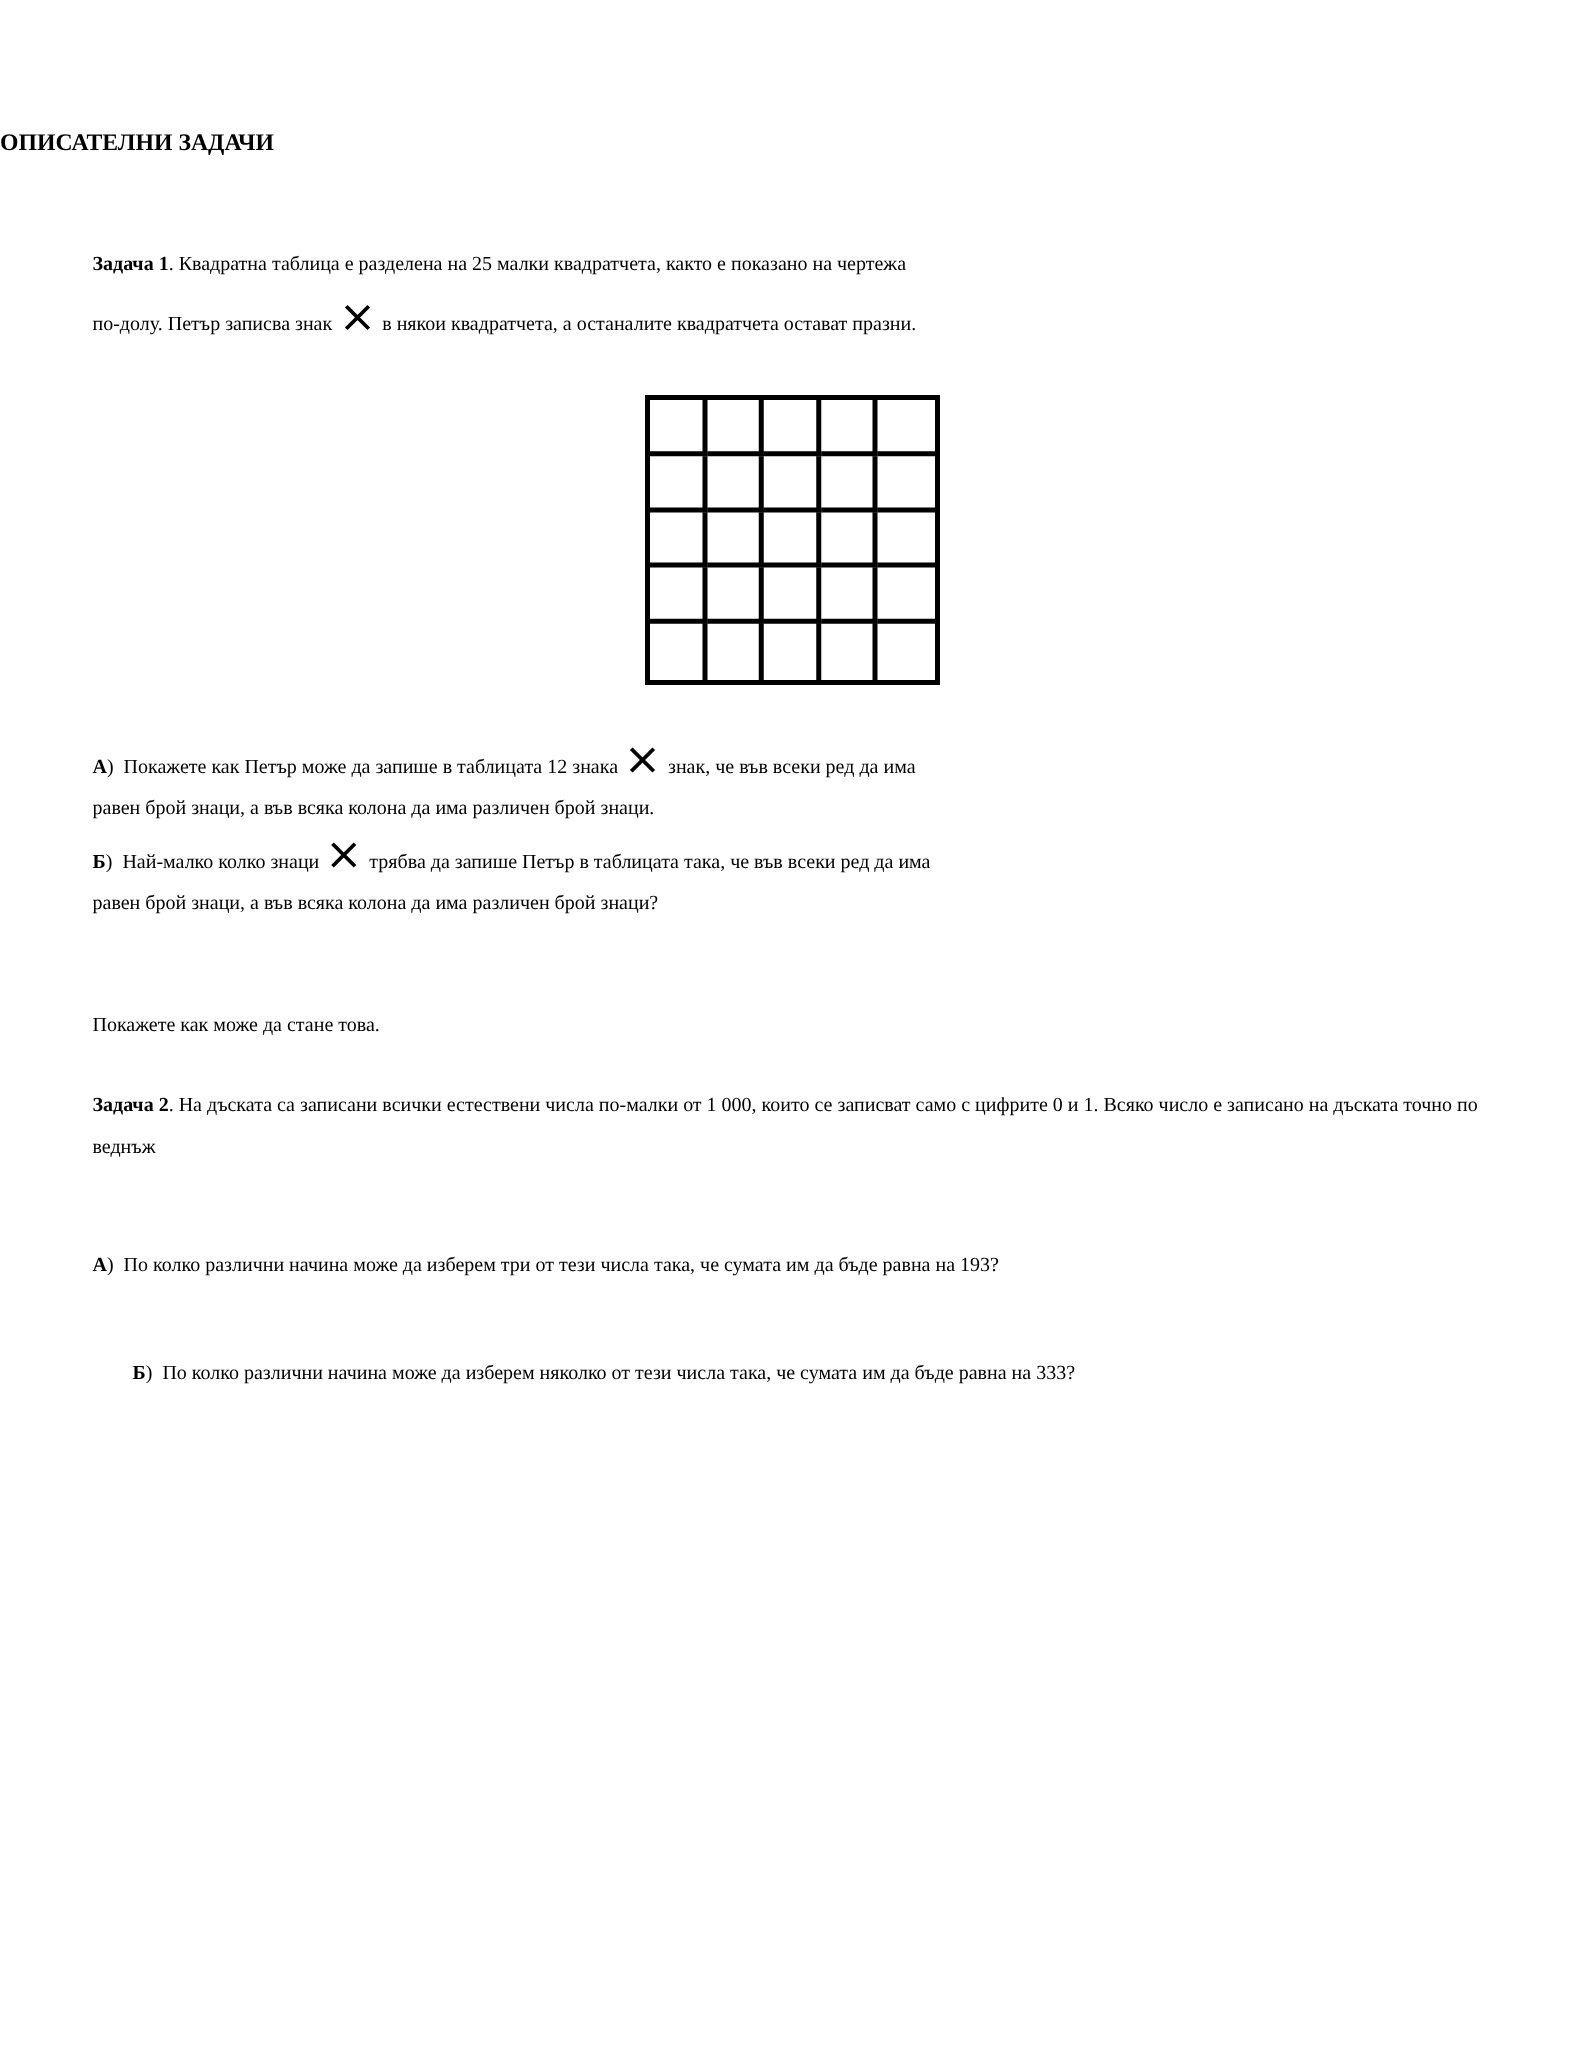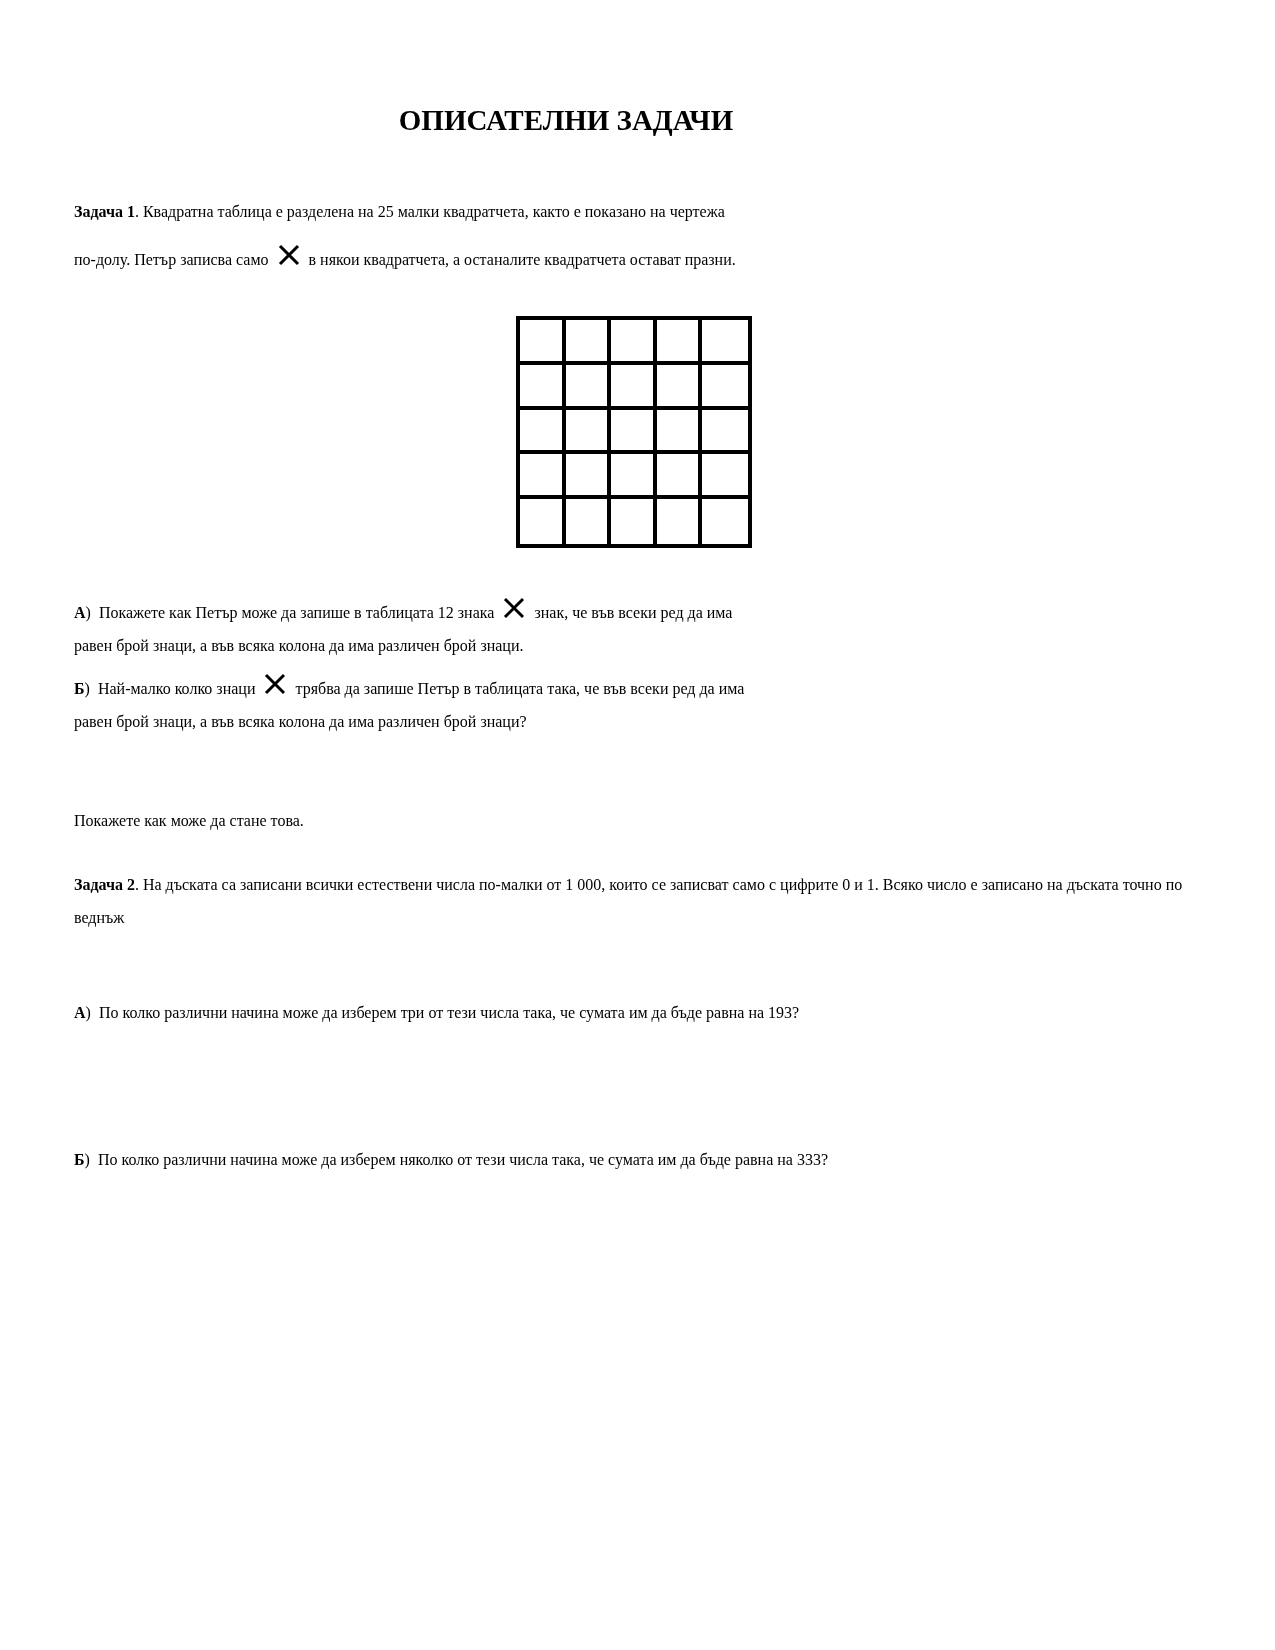--- a/index.html
+++ b/index.html
@@ -2,21 +2,21 @@
 <html><head>
 <meta charset="utf-8">
 <style>
   html, body { margin: 0; padding: 0; background: #ffffff; }
   body {
     width: 1275px; height: 1650px; position: relative; overflow: hidden;
     font-family: "Liberation Serif", serif; color: #000;
   }
   .title {
     position: absolute; top: 104px; left: 0; width: 1132px;
-    text-align: center; font-weight: bold; font-size: 29px; letter-spacing: 0px;
+    font-weight: bold; font-size: 19px; letter-spacing: 0px;
   }
   .para {
     position: absolute; left: 74px; width: 1140px;
     font-size: 16px; line-height: 33px;
   }
   .para.wide { line-height: 48px; }
   .b { font-weight: bold; }
   .xmark {
     display: inline-block; width: 24px; height: 24px; position: relative;
     vertical-align: -2px; margin: 0 4px;
@@ -32,21 +32,21 @@
   .cell.lastcol { border-right: none; }
   .cell.lastrow { border-bottom: none; }
 </style>
 </head>
 <body>
 
 <div class="title">ОПИСАТЕЛНИ ЗАДАЧИ</div>
 
 <div class="para wide" style="top:188px;">
   <span class="b">Задача 1</span><span>. Квадратна таблица е разделена на 25 малки квадратчета, както е показано на чертежа</span><br>
-  <span>по-долу. Петър записва само</span>
+  <span>по-долу. Петър записва знак</span>
   <span class="xmark"><svg width="24" height="24" viewBox="0 0 24 24">
         <path d="M3 3 L21 21 M21 3 L3 21" stroke="#000" stroke-width="3"></path>
       </svg></span>
   <span>в някои квадратчета, а останалите квадратчета остават празни.</span>
 </div>
 
 <div class="grid">
   <div class="cell"></div>
     <div class="cell"></div>
     <div class="cell"></div>
@@ -97,16 +97,16 @@
 
 <div class="para" style="top:868px;">
   <span class="b">Задача 2</span><span>. На дъската са записани всички естествени числа по-малки от 1 000, които се записват само с цифрите 0 и 1. Всяко число е записано на дъската точно по веднъж</span>
 </div>
 
 <div class="para" style="top:996px;">
   <span class="b">А</span><span>)</span>&nbsp;
   <span>По колко различни начина може да изберем три от тези числа така, че сумата им да бъде равна на 193?</span>
 </div>
 
-<div class="para" style="top:1143px;">
+<div class="para" style="top:1082px;margin-left:32px;">
   <span class="b">Б</span><span>)</span>&nbsp;
   <span>По колко различни начина може да изберем няколко от тези числа така, че сумата им да бъде равна на 333?</span>
 </div>
 
 </body></html>

